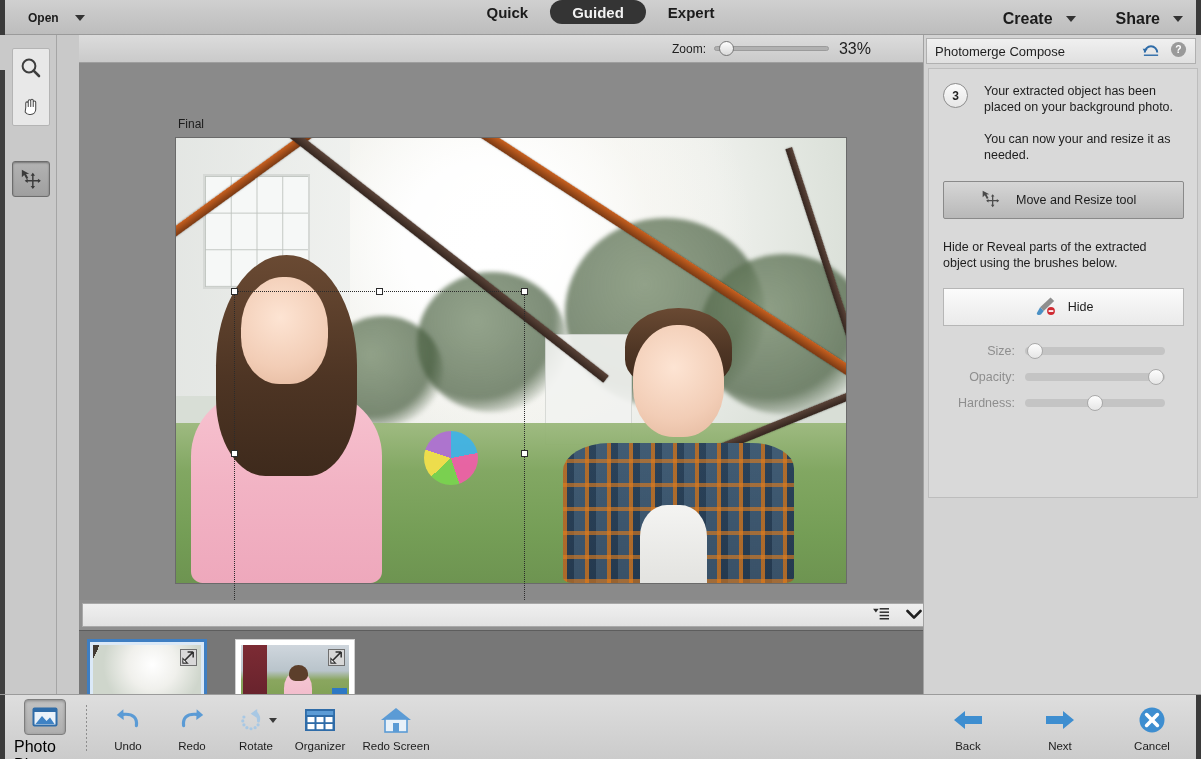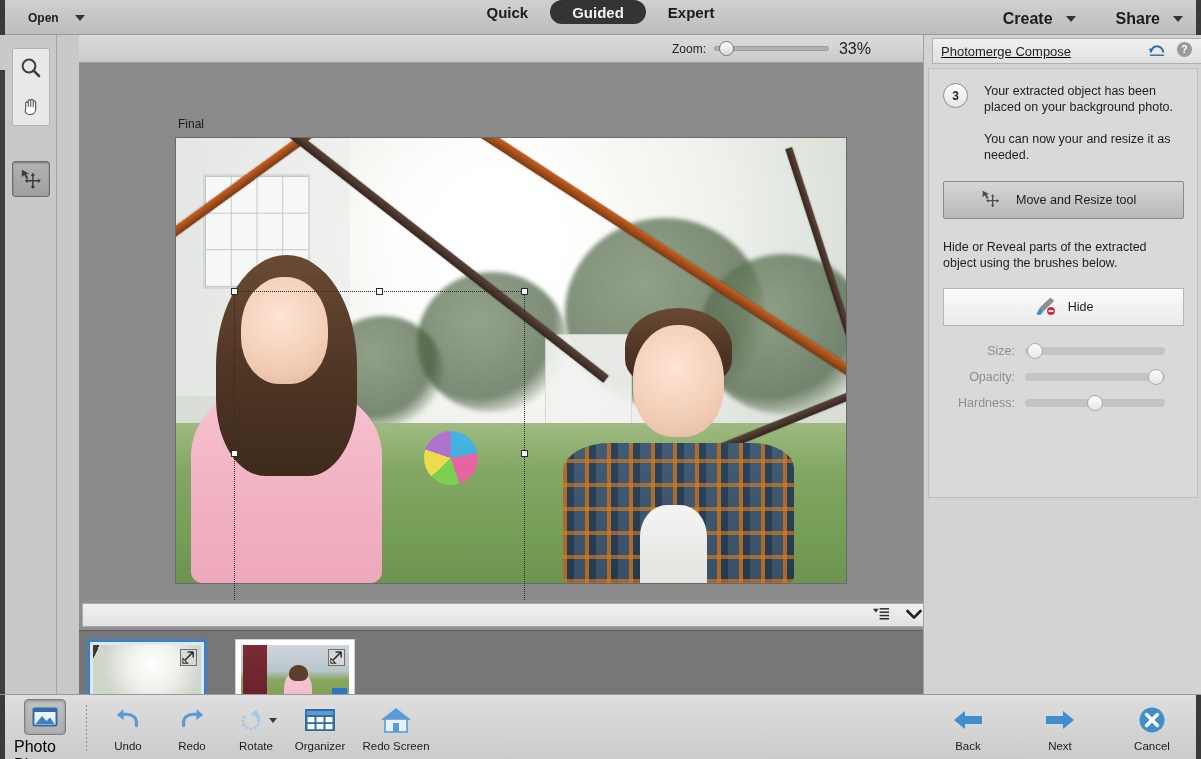--- a/index.html
+++ b/index.html
@@ -271,24 +271,24 @@
     background:
       linear-gradient(to bottom,#cfd6dd 0%, #b9c4cb 34%, #8aa65f 46%, #7fa054 70%, #9a9f94 100%);
   }
 
   
   .right-panel {
     position:absolute; right: 0; top: 35px; width: 278px; height: 659px;
     background: #d3d3d3; border-left: 1px solid #a2a2a2;
   }
   .panel-header {
-    position:absolute; left: 8px; top: 3px; width: 270px; height: 26px;
+    position:absolute; left: 2px; top: 3px; width: 270px; height: 26px;
     background: linear-gradient(to bottom,#f0f0f0,#e0e0e0);
     border:1px solid #b0b0b0;
-    display:flex; align-items:center; padding: 0 8px; text-decoration: underline;
+    display:flex; align-items:center; padding: 0 8px;
   }
   .panel-title { font-size: 13px; color:#1f1f1f; flex:1; }
   .hdr-icons { display:flex; align-items:center; gap: 10px; }
 
   .panel-body {
     position:absolute; left: 4px; top: 33px; width: 270px; height: 430px;
     background: #d9d9d9; border: 1px solid #bdbdbd;
     padding: 14px 14px 0 14px;
   }
   .step-row { display:flex; gap: 16px; align-items:flex-start; }

